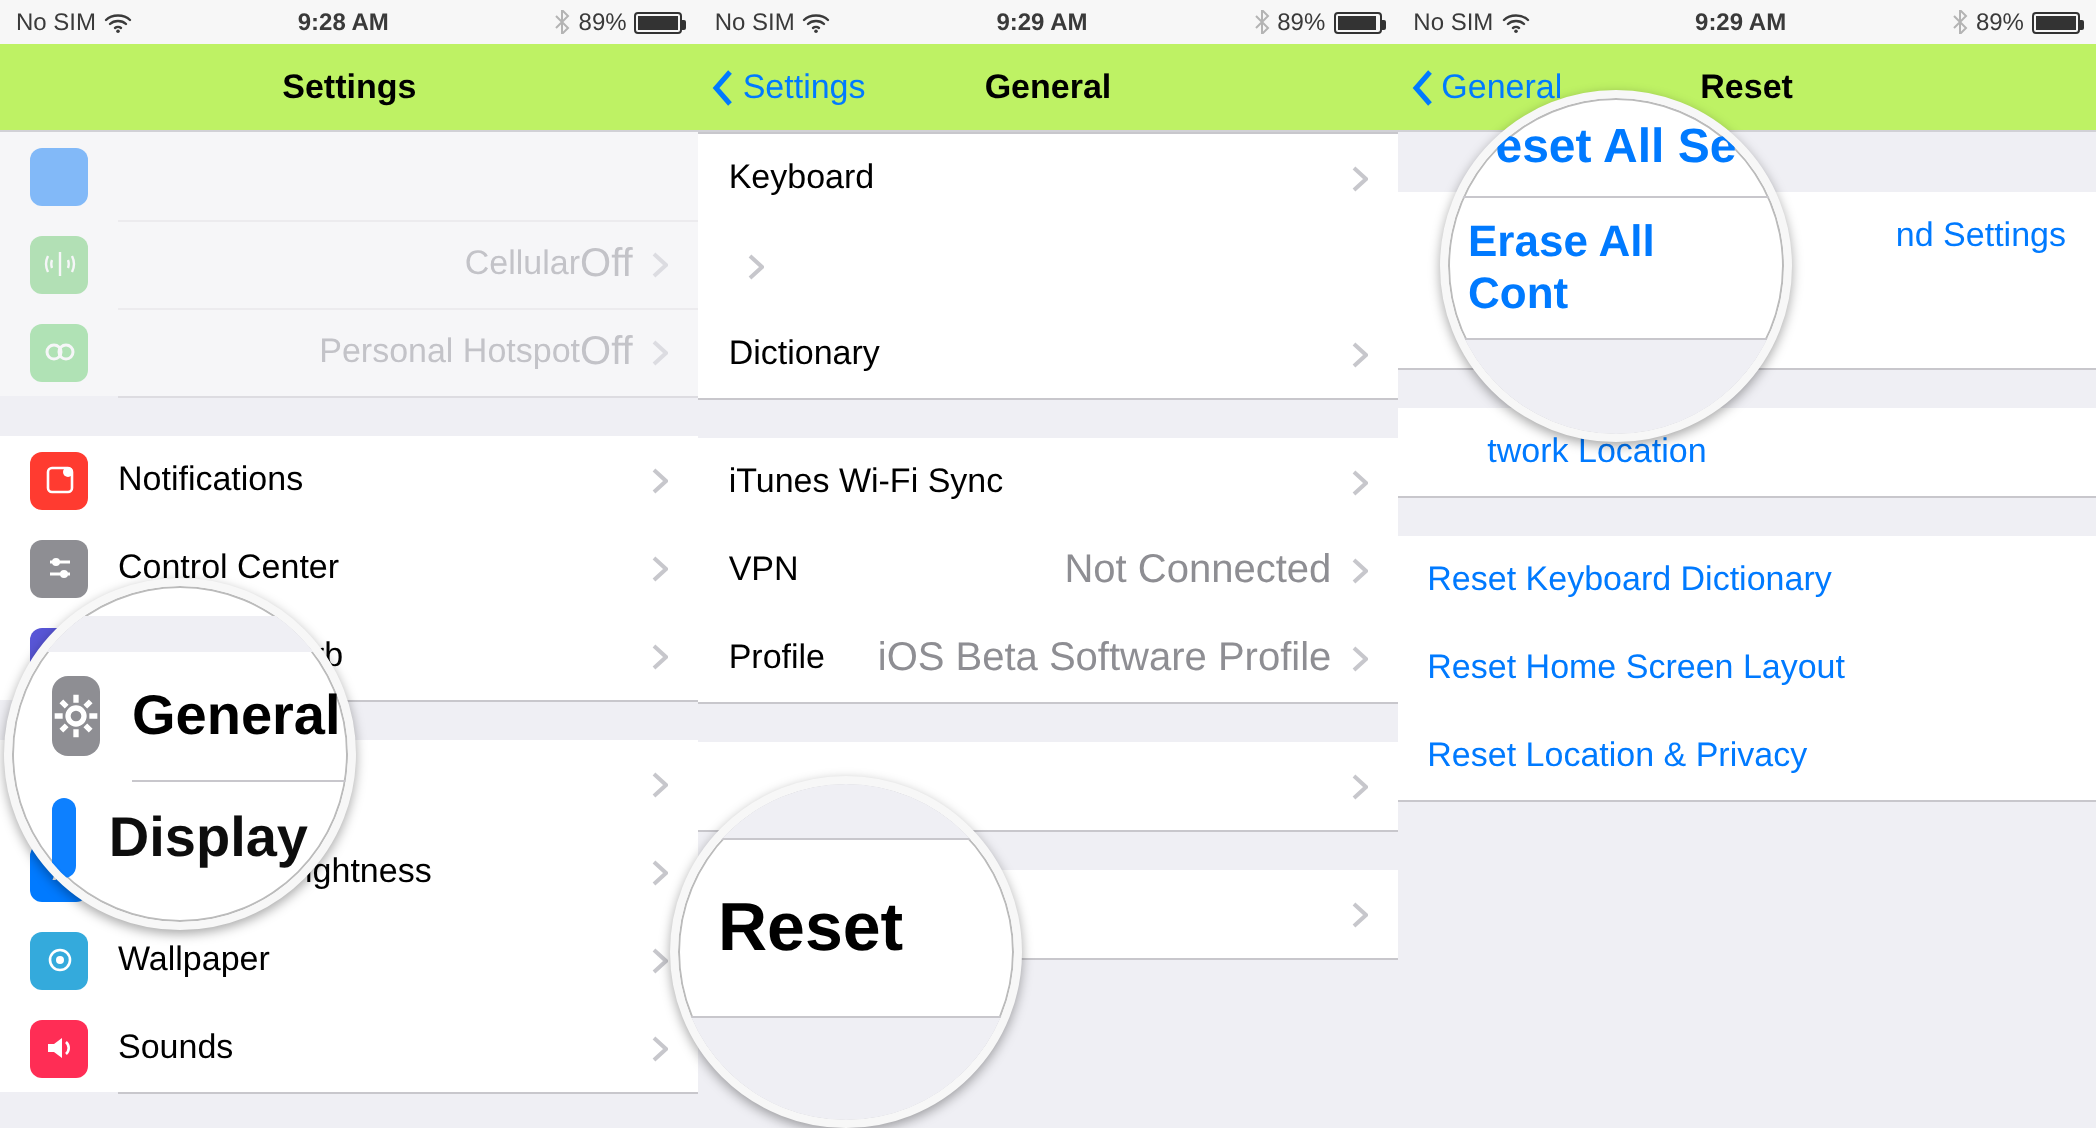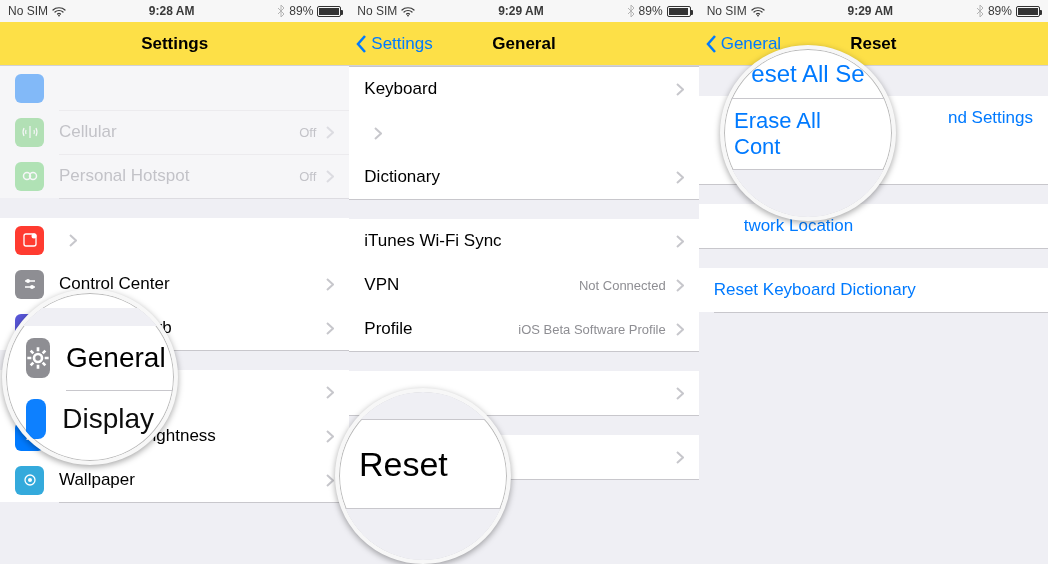--- a/index.html
+++ b/index.html
@@ -43,21 +43,21 @@
   }
   .status .batt i {
     position:absolute; left:1px; top:1px; bottom:1px; width: 89%; background:#333; display:block;
   }
   
   .navbar {
     height: 44px;
     display: flex;
     align-items: center;
     position: relative;
-    background: #fde047;
+    background: #bef264;
     border-bottom: 1px solid #d1d1d6;
   }
   .navbar .back {
     position: absolute; left: 6px; top: 0; bottom: 0;
     display: flex; align-items: center;
     color: #007aff; font-size: 17px;
   }
   .navbar .back .chev { width: 12px; height: 20px; margin-right: 4px; }
   .navbar .title {
     flex: 1; text-align: center; font-size: 17px; font-weight: 600; color:#000;
@@ -68,21 +68,21 @@
     min-height: 44px;
     display: flex;
     align-items: center;
     padding: 4px 15px;
     position: relative;
     font-size: 17px;
     color: #000;
   }
   .cell.link { color: #007aff; }
   .cell .label { flex: 1; }
-  .cell .value { color: #8e8e93; font-size: 13px; }
+  .cell .value { color: #8e8e93; font-size: 20px; }
   .cell .disclosure {
     width: 8px; height: 13px; margin-left: 10px;
   }
   .cell .disclosure svg { display:block; }
   .cell .icon {
     width: 29px; height: 29px; border-radius: 6px; margin-right: 15px;
     display:flex; align-items:center; justify-content:center;
   }
   .sep {
     position: absolute; left: 15px; right: 0; bottom: 0;
@@ -108,21 +108,21 @@
     position: absolute;
     border-radius: 50%;
     background:#fff;
     box-shadow: 0 2px 6px rgba(0,0,0,0.35), inset 0 0 0 1px #bbb;
     overflow: hidden;
     z-index: 50;
     border: 4px solid #f7f7f7;
   }
   .magnifier .mag-inner {
     position:absolute; top:0; left:0; width:100%; height:100%;
-    display:flex; flex-direction:column; justify-content:center;
+    display:flex; flex-direction:column; justify-content:center;font-weight:bold;
   }
   .mag-row {
     padding: 0 20px;
     display:flex; align-items:center;
     font-size: 28px;
     color:#000;
     position:relative;
     flex: 0 0 auto;
   }
   .mag-row.link { color:#007aff; }
@@ -136,21 +136,21 @@
 
   
   #mag1 { width: 176px; height: 176px; left: 2px; top: 289px; }
   #mag2 { width: 176px; height: 176px; left: 335px; top: 388px; }
   #mag3 { width: 176px; height: 176px; left: 720px; top: 45px; }
 
   
   .mag-peek { color:#000; opacity: 0.95; }
 
   
-  .faded { opacity: 0.45; }
+  .faded { opacity: 0.45; text-align: right; }
 
   
   .disclosure svg path { stroke:#c7c7cc; stroke-width:2; fill:none; }
   .navbar .chev svg path { stroke:#007aff; stroke-width:2.5; fill:none; }
 
   
   .panel1 .first-partial {
     height: 44px; background:#fff; position:relative; display:flex; align-items:center; padding:0 15px;
   }
   .panel1 .first-partial .icon { width:29px; height:29px; border-radius:6px; margin-right:15px; background:#007aff; }
@@ -231,20 +231,21 @@
 
     <div class="group-spacer"></div>
 
     <div class="cell indent-icon">
       <div class="icon ic-red">
         <svg viewBox="0 0 18 18">
             <rect x="3" y="3" width="12" height="12" rx="2" stroke="#fff" stroke-width="1.3" fill="none"></rect>
             <circle cx="13" cy="5" r="2.5" fill="#fff"></circle>
           </svg>
       </div>
+      <span class="label">Notifications</span>
       <span class="disclosure">
           <svg viewBox="0 0 8 13">
             <path d="M1 1 L7 6.5 L1 12"></path>
           </svg>
         </span>
       <div class="sep"></div>
     </div>
 
     <div class="cell indent-icon">
       <div class="icon ic-gray">
@@ -322,20 +323,35 @@
       </div>
       <span class="label">Wallpaper</span>
       <span class="disclosure">
           <svg viewBox="0 0 8 13">
             <path d="M1 1 L7 6.5 L1 12"></path>
           </svg>
         </span>
       <div class="sep"></div>
     </div>
 
+    <div class="cell indent-icon">
+      <div class="icon ic-pink">
+        <svg viewBox="0 0 18 18">
+            <path d="M3 7 h3 l4 -3 v10 l-4 -3 h-3 z" fill="#fff"></path>
+            <path d="M12 6 a4 4 0 0 1 0 6" stroke="#fff" stroke-width="1.3" fill="none"></path>
+          </svg>
+      </div>
+      <span class="label">Sounds</span>
+      <span class="disclosure">
+          <svg viewBox="0 0 8 13">
+            <path d="M1 1 L7 6.5 L1 12"></path>
+          </svg>
+        </span>
+      <div class="sep"></div>
+    </div>
   </div>
 
   <div class="panel panel2">
     <div class="status">
       <div class="left">
         <span>No SIM</span>
         <span class="wifi">
           <svg viewBox="0 0 14 10">
               <path d="M1 3 C4 0,10 0,13 3 M3 5 C5 3,9 3,11 5 M5.5 7 C6.3 6.3,7.7 6.3,8.5 7" stroke="#3a3a3a" stroke-width="1.2" fill="none" stroke-linecap="round"></path>
               <circle cx="7" cy="8.6" r="0.9" fill="#3a3a3a"></circle>
@@ -504,20 +520,28 @@
       <span class="label" style="padding-left:30px;"><span>twork Location</span></span>
       <div class="sep full"></div>
     </div>
 
     <div class="group-spacer"></div>
 
     <div class="cell link">
       <span class="label">Reset Keyboard Dictionary</span>
       <div class="sep"></div>
     </div>
+    <div class="cell link">
+      <span class="label">Reset Home Screen Layout</span>
+      <div class="sep"></div>
+    </div>
+    <div class="cell link">
+      <span class="label">Reset Location &amp; Privacy</span>
+      <div class="sep full"></div>
+    </div>
   </div>
 
 </div>
 
 <div id="mag1" class="magnifier">
   <div class="mag-inner">
     <div style="height:18px;background:#efeff4;"></div>
     <div class="mag-row" style="height:64px;">
       <div class="icon ic-settings">
         <svg viewBox="0 0 18 18">

